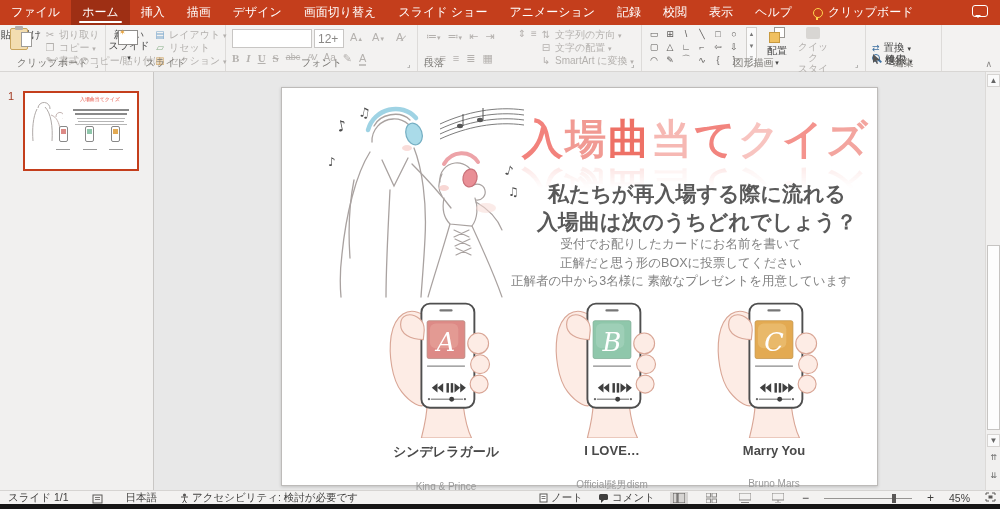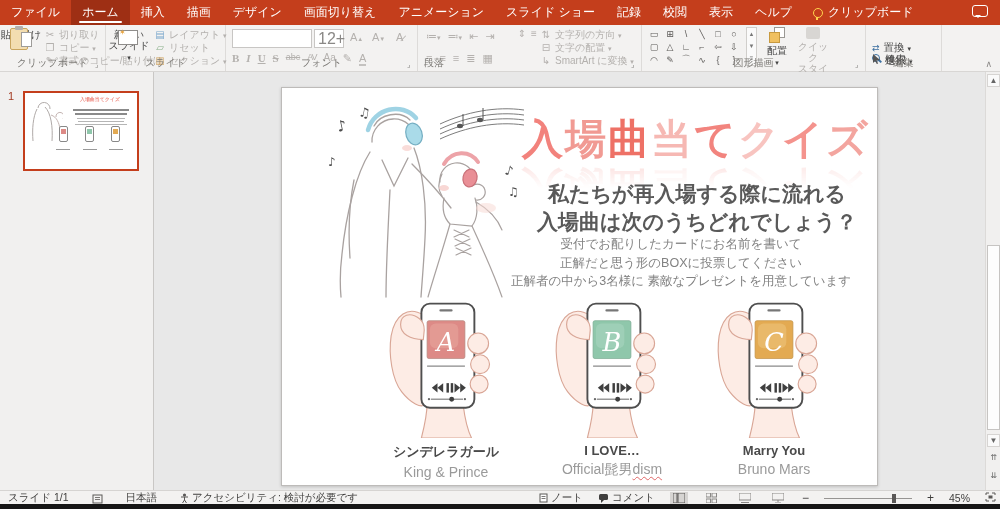--- a/index.html
+++ b/index.html
@@ -39,21 +39,21 @@
   .clip { position:absolute; left:10px; top:1px; width:18px; height:22px; background:#f3ddb0;
     border:1px solid #c9a55e; border-radius:2px; }
   .clip::before { content:""; position:absolute; top:-3px; left:4px; width:8px; height:4px;
     background:#b3b0ad; border-radius:1px; }
   .clip i { position:absolute; right:-5px; top:3px; width:11px; height:15px; background:#fff;
     border:1px solid #9e9c99; }
   .nsl { position:absolute; left:10px; top:3px; width:20px; height:15px; background:#fff;
     border:1px solid #8f8d8b; }
   .nsl::after { content:"✶"; position:absolute; left:0px; top:-3px; color:#e8a33d; font-size:8px; }
   .fontbox { position:absolute; top:4px; height:19px; background:#fff; border:1px solid #c8c6c4;
-    font-size:16px; color:#8a8886; display:flex; align-items:center; padding:0 3px; }
+    font-size:12px; color:#8a8886; display:flex; align-items:center; padding:0 3px; }
   .fbtn { position:absolute; top:6px; font-size:11px; color:#b4b1ae; }
   .fmt2 { position:absolute; top:27px; font-size:11px; color:#b4b1ae; display:flex; gap:7px; }
   .fmt2 b { font-family:"Liberation Serif",serif; }
   .shapegrid { position:absolute; left:4px; top:2px; width:98px; display:grid;
     grid-template-columns:repeat(6,16px); grid-auto-rows:13px; color:#5a5856; font-size:9px; }
   .shapegrid span { display:flex; align-items:center; justify-content:center; }
   .shapescroll { position:absolute; left:104px; top:2px; width:11px; height:39px;
     border:1px solid #d0cecb; background:#fafafa; font-size:6px; color:#777; text-align:center; line-height:12px; }
   .arrico { position:relative; width:16px; height:16px; margin:0 auto; }
   .arrico::before { content:""; position:absolute; right:0; top:0; width:9px; height:9px;
@@ -101,21 +101,21 @@
     transform:scaleY(-.9); opacity:.16; filter:blur(.6px);
     -webkit-mask-image:linear-gradient(to top, black 18%, transparent 55%);
     mask-image:linear-gradient(to top, black 18%, transparent 55%); }
   .subtitle { position:absolute; left:230px; top:92px; width:370px; text-align:center;
     font-size:21px; line-height:28px; font-weight:bold; color:#595959; }
   .note { position:absolute; left:168px; top:147px; width:462px; text-align:center;
     font-size:12.5px; line-height:18.5px; color:#828282; }
   .option { position:absolute; top:210px; width:148px; text-align:center; }
   .opt-a { left:90px; } .opt-b { left:256px; } .opt-c { left:418px; }
   .song { font-size:13px; font-weight:bold; color:#4a4a4a; margin-top:1px; }
-  .artist { font-size:14px; color:#9a9a9a; margin-top:3px; }
+  .artist { font-size:10px; color:#9a9a9a; margin-top:20px; }
   .misspell { text-decoration:underline wavy #e06666 1px; text-underline-offset:2px; }
 
   
   .statusbar { position:absolute; left:0; top:490px; width:1000px; height:14px;
     background:#f3f2f1; border-top:1px solid #d6d4d2; font-size:10.5px; color:#3f3e3d; }
   .sb-left { position:absolute; left:8px; top:0; height:14px; display:flex; align-items:center; gap:23px; }
   .sb-right { position:absolute; right:4px; top:0; height:14px; display:flex; align-items:center; gap:15px; }
   .sb-ic { display:inline-block; vertical-align:middle; }
   .viewbtn { width:18px; height:13px; display:flex; align-items:center; justify-content:center; }
   .viewbtn.sel { background:#d6d4d2; }
@@ -131,22 +131,22 @@
 <div class="app">
 
   <div class="tabbar">
     <div id="tabs" style="display:flex;">
         <div class="tab">ファイル</div>
         <div class="tab selected">ホーム</div>
         <div class="tab">挿入</div>
         <div class="tab">描画</div>
         <div class="tab">デザイン</div>
         <div class="tab">画面切り替え</div>
+        <div class="tab">スライド ショー</div>
         <div class="tab">アニメーション</div>
-        <div class="tab">スライド ショー</div>
         <div class="tab">記録</div>
         <div class="tab">校閲</div>
         <div class="tab">表示</div>
         <div class="tab">ヘルプ</div>
       </div>
     <div class="tellme">
       <span class="bulb"></span>
       <span>クリップボード</span>
     </div>
     <div class="tb-comment"></div>

